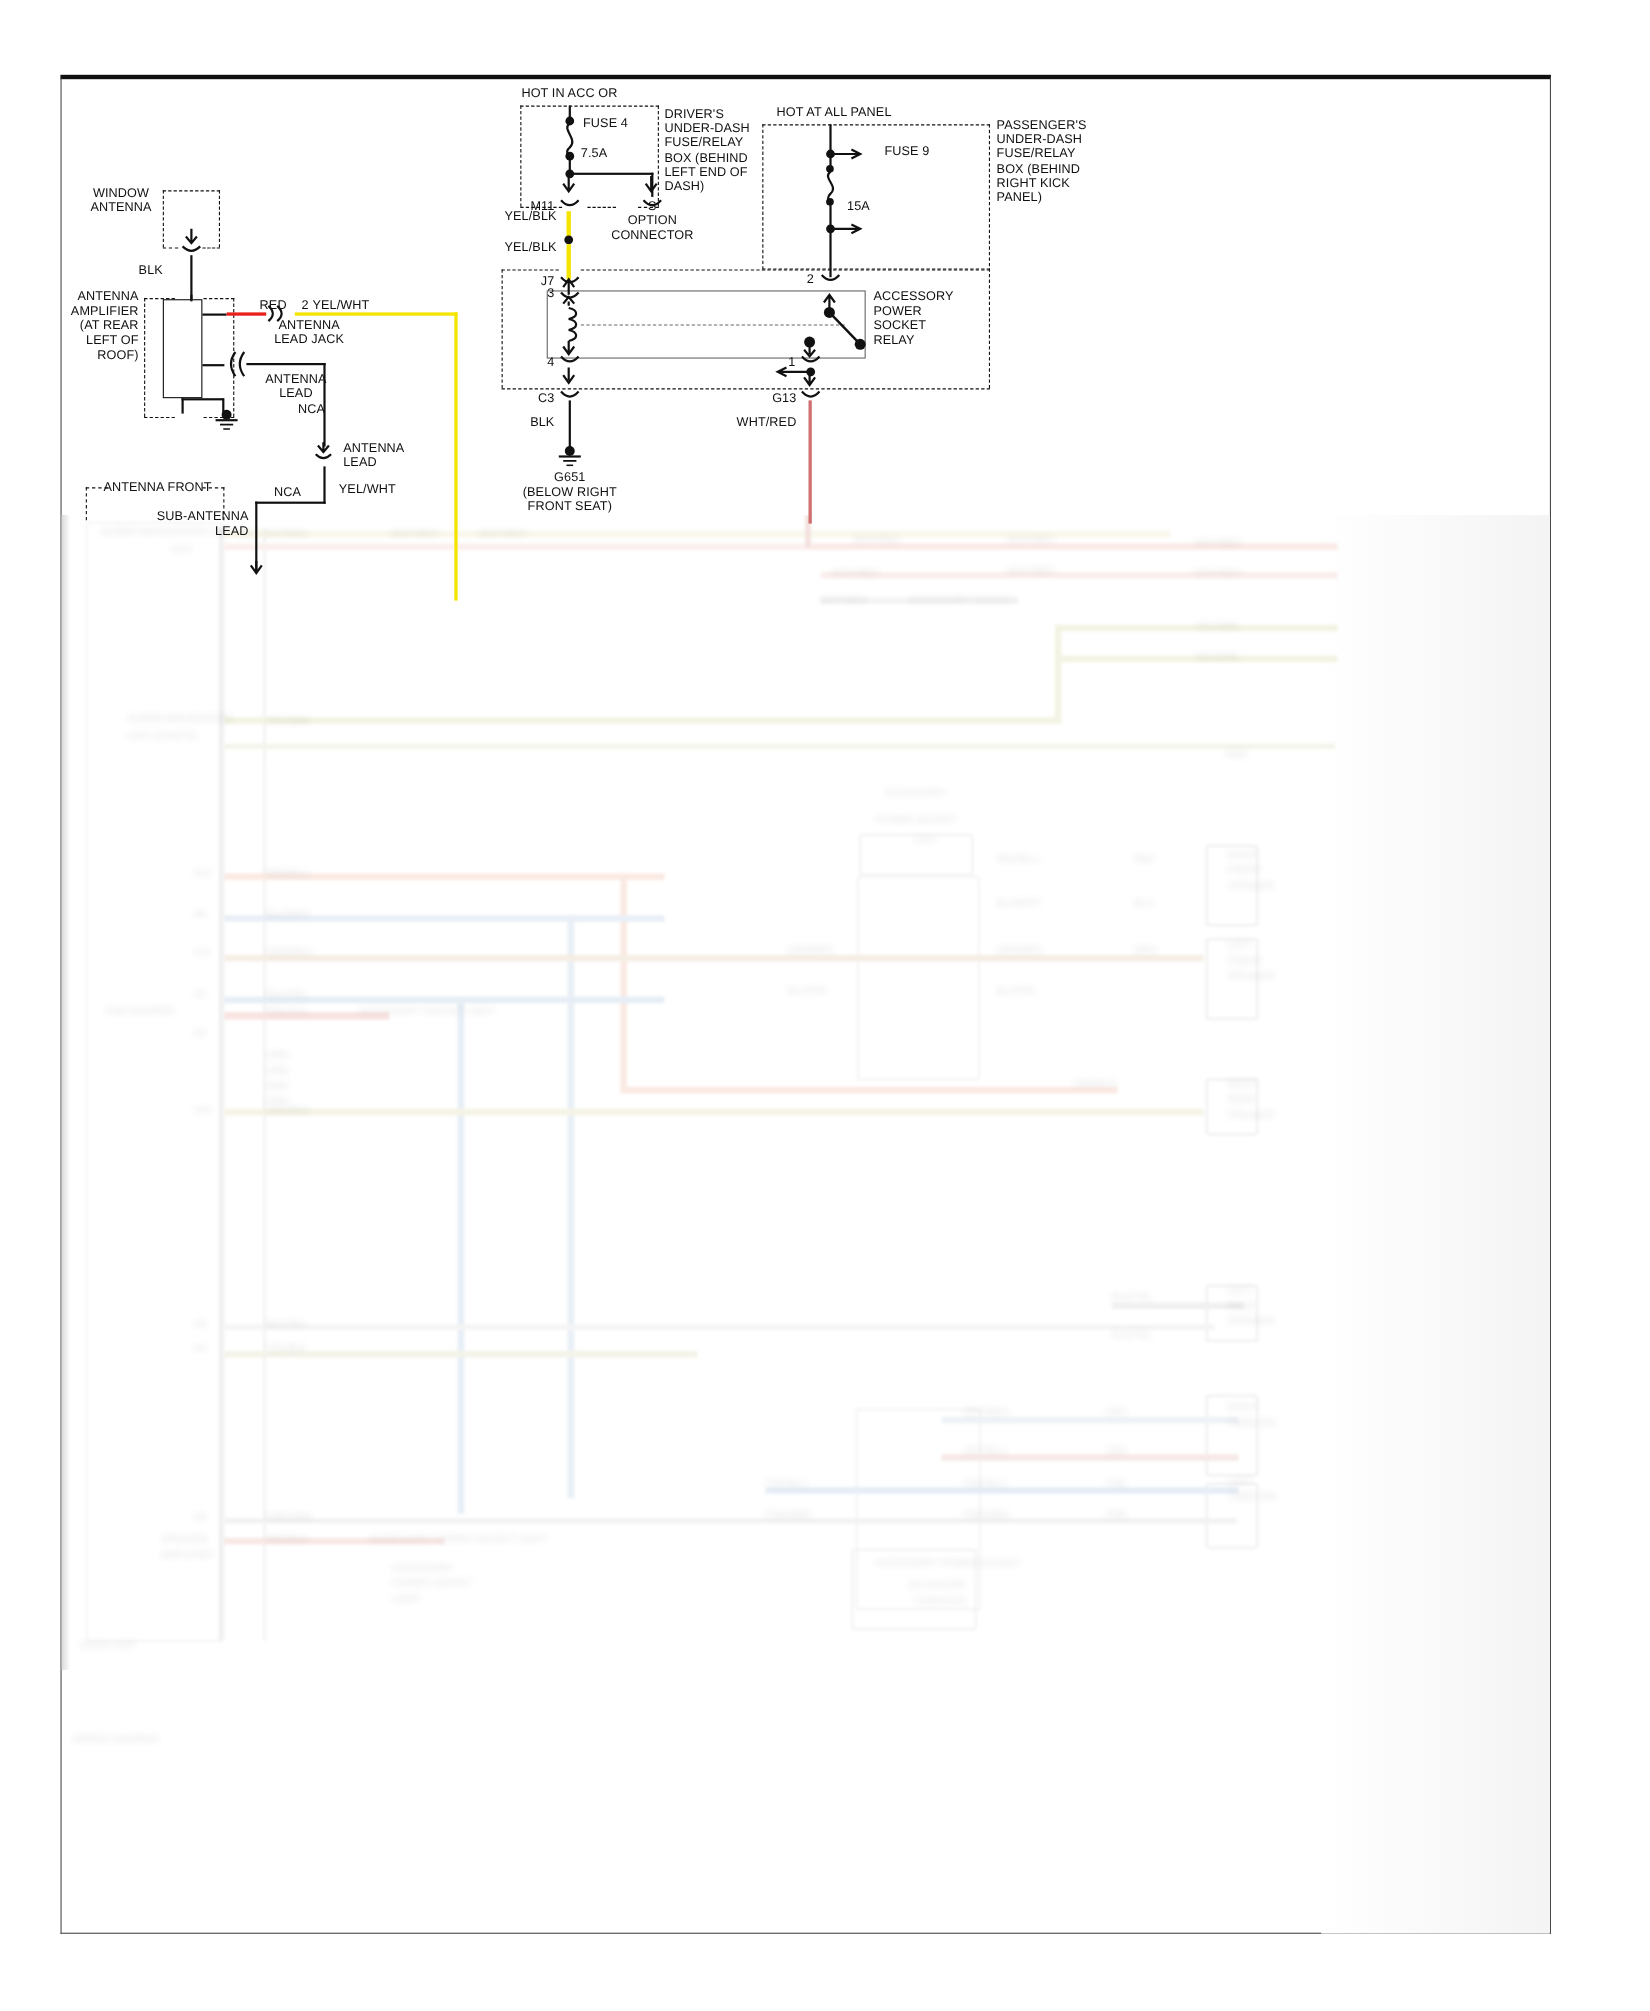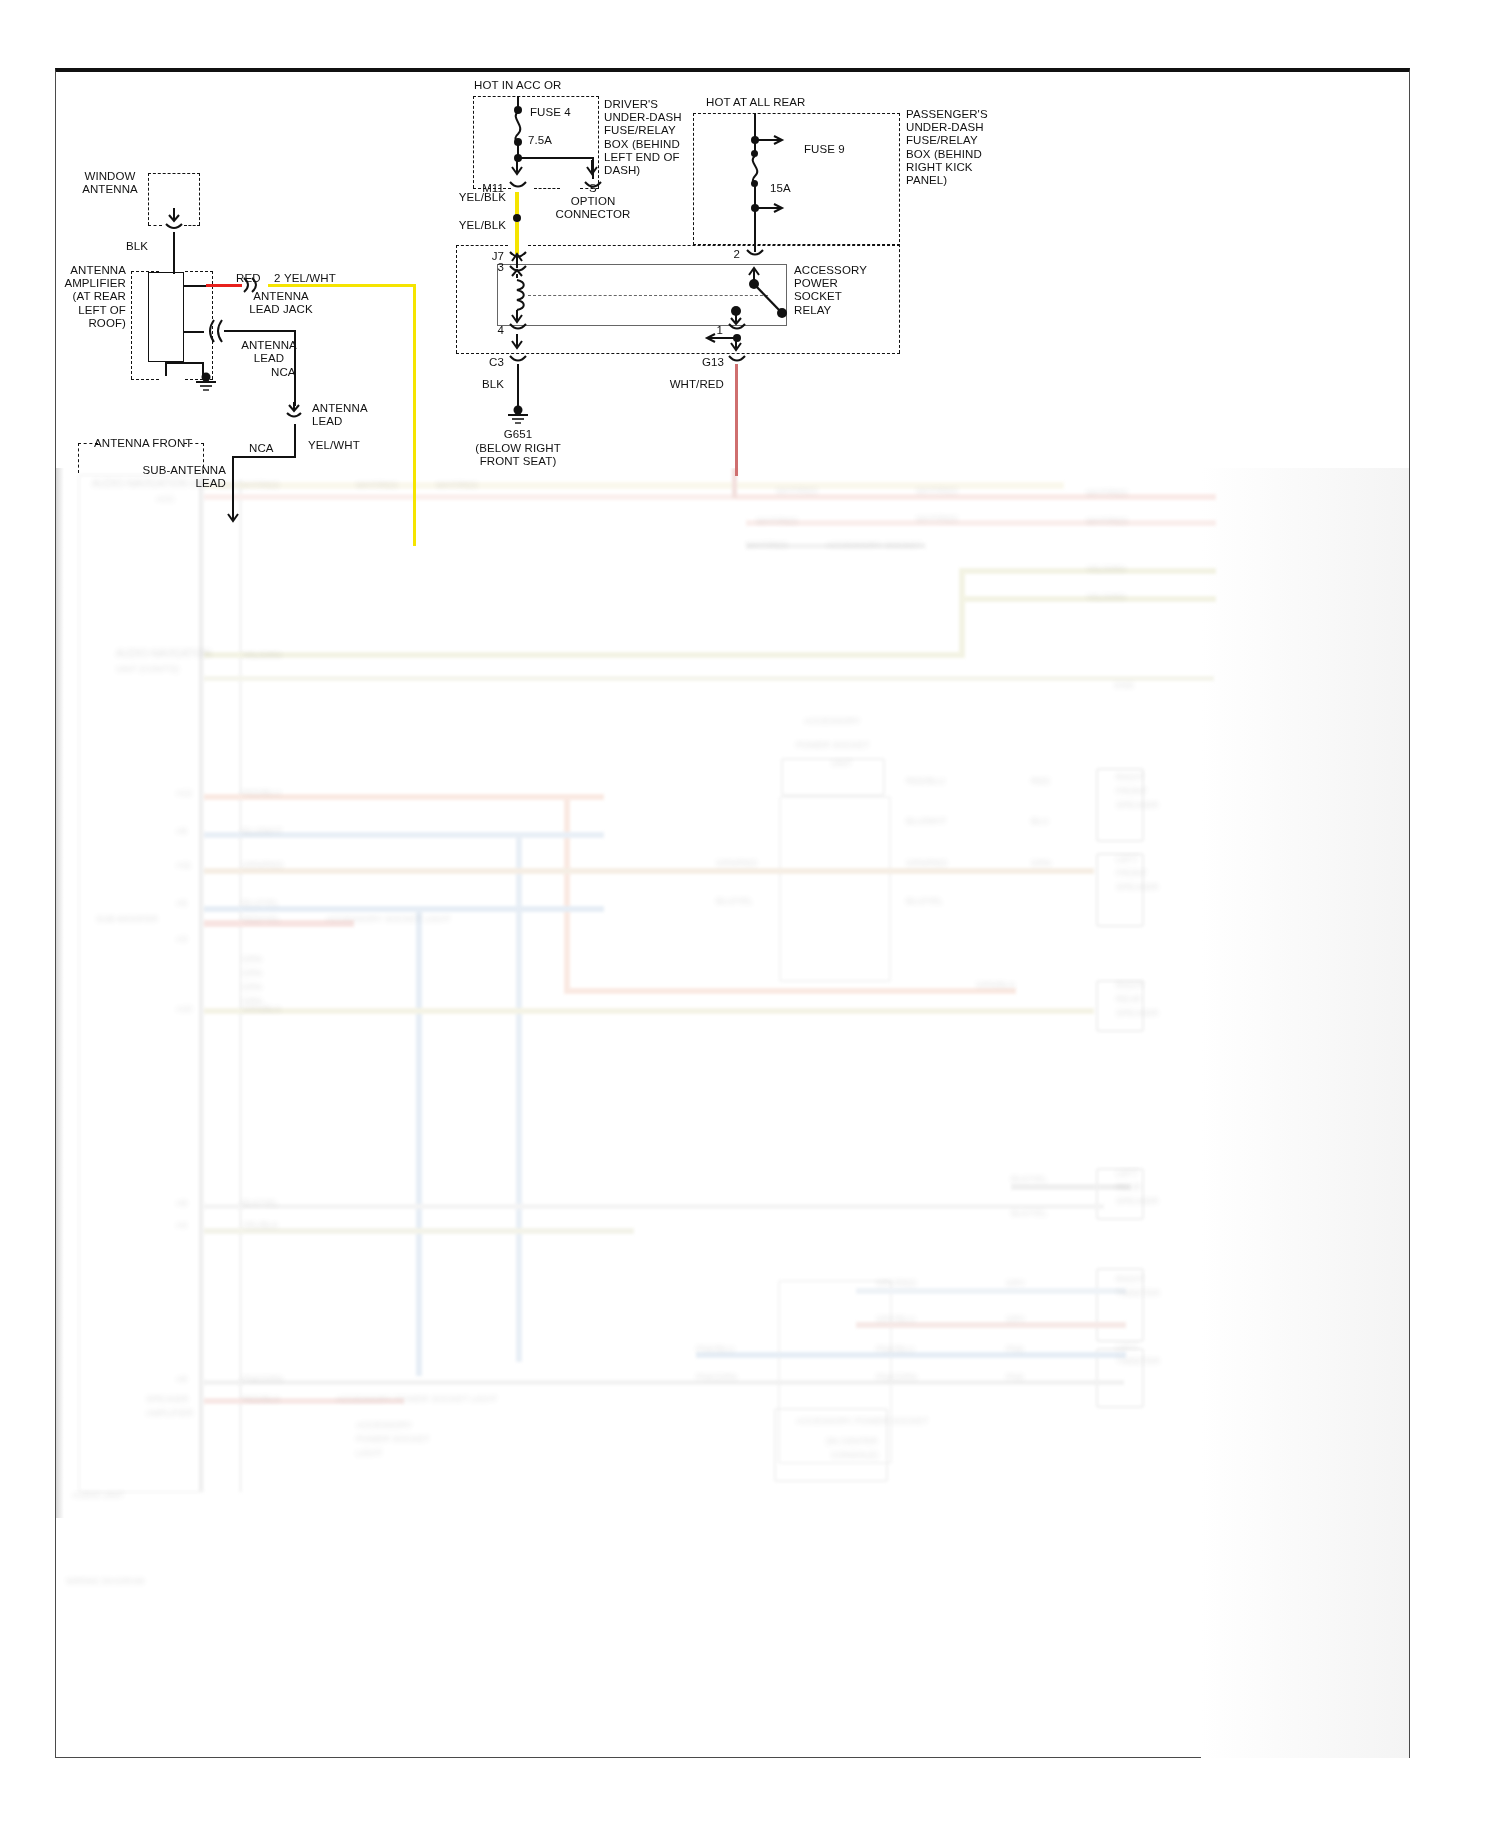--- a/index.html
+++ b/index.html
@@ -359,21 +359,21 @@
     <div class="lbl r" style="left:390px;top:119px;width:60px;">YEL/BLK</div>
     <div class="dot" style="left:457px;top:142px;"></div>
     <div class="wire-yel" style="left:459px;top:150px;width:4px;height:32px;"></div>
     <div class="lbl r" style="left:390px;top:147px;width:60px;">YEL/BLK</div>
 
     <svg style="left:452px;top:180px;width:20px;height:14px;">
       <path d="M2,0 Q10,9 18,0" stroke="#111" stroke-width="2" fill="none"></path>
     </svg>
     <div class="lbl r" style="left:414px;top:178px;width:34px;">J7</div>
 
-    <div class="lbl" style="left:650px;top:24px;">HOT AT ALL REAR</div>
+    <div class="lbl" style="left:650px;top:24px;">HOT AT ALL PANEL</div>
 
     <div class="dash-h" style="left:637px;top:41px;width:207px;"></div>
     <div class="dash-v" style="left:637px;top:41px;height:132px;"></div>
     <div class="dash-h" style="left:637px;top:172px;width:207px;"></div>
     <div class="dash-v" style="left:843px;top:41px;height:240px;"></div>
     <div class="dash-h" style="left:400px;top:281px;width:444px;"></div>
     <div class="dash-v" style="left:400px;top:173px;height:108px;"></div>
     <div class="dash-h" style="left:400px;top:173px;width:52px;"></div>
     <div class="dash-h" style="left:472px;top:173px;width:372px;"></div>
 
@@ -384,21 +384,21 @@
 RIGHT KICK
 PANEL)</div>
 
     <div class="ln v" style="left:698px;top:41px;height:28px;"></div>
     <div class="dot" style="left:695px;top:64px;"></div>
     <svg style="left:698px;top:63px;width:36px;height:12px;">
       <path d="M0,5 L26,5 M20,1 L28,5 L20,9" stroke="#111" stroke-width="2" fill="none"></path>
     </svg>
     <div class="ln v" style="left:698px;top:68px;height:14px;"></div>
     <div class="dot sm" style="left:695px;top:78px;"></div>
-    <div class="lbl" style="left:712px;top:71px;padding-left:36px;">FUSE 9</div>
+    <div class="lbl" style="left:712px;top:60px;padding-left:36px;">FUSE 9</div>
     <svg style="left:689px;top:84px;width:20px;height:30px;">
       <path d="M10,0 C2,6 18,13 10,20 C5,25 10,28 10,30" stroke="#111" stroke-width="2" fill="none"></path>
     </svg>
     <div class="dot sm" style="left:695px;top:108px;"></div>
     <div class="lbl" style="left:714px;top:110px;">15A</div>
     <div class="ln v" style="left:698px;top:112px;height:24px;"></div>
     <div class="dot" style="left:695px;top:132px;"></div>
     <svg style="left:698px;top:131px;width:36px;height:12px;">
       <path d="M0,5 L26,5 M20,1 L28,5 L20,9" stroke="#111" stroke-width="2" fill="none"></path>
     </svg>

